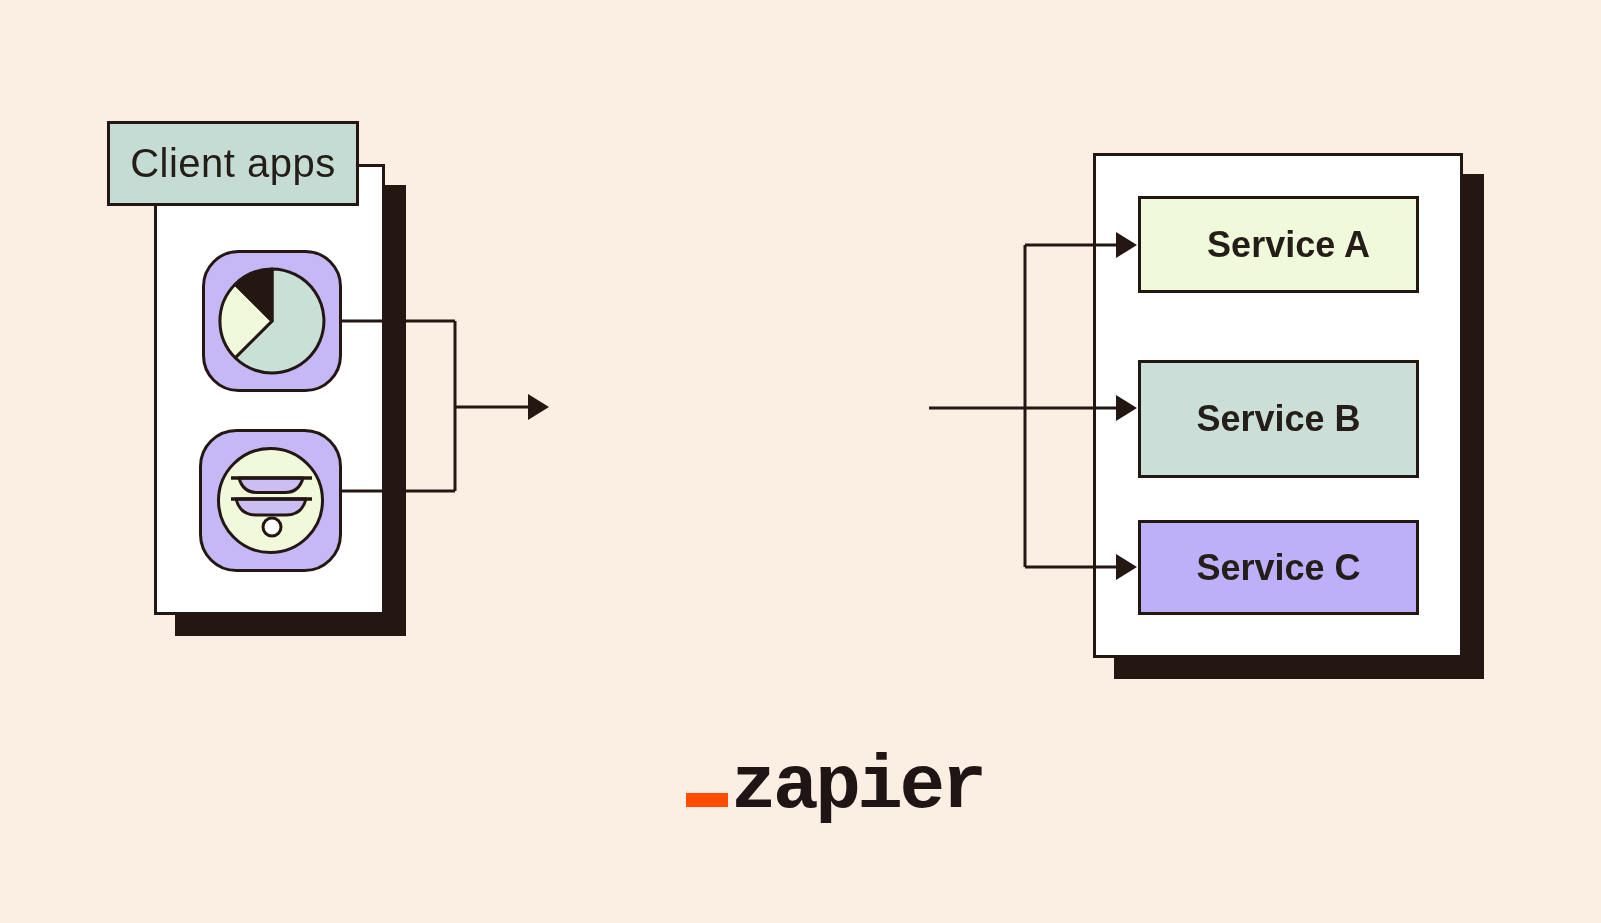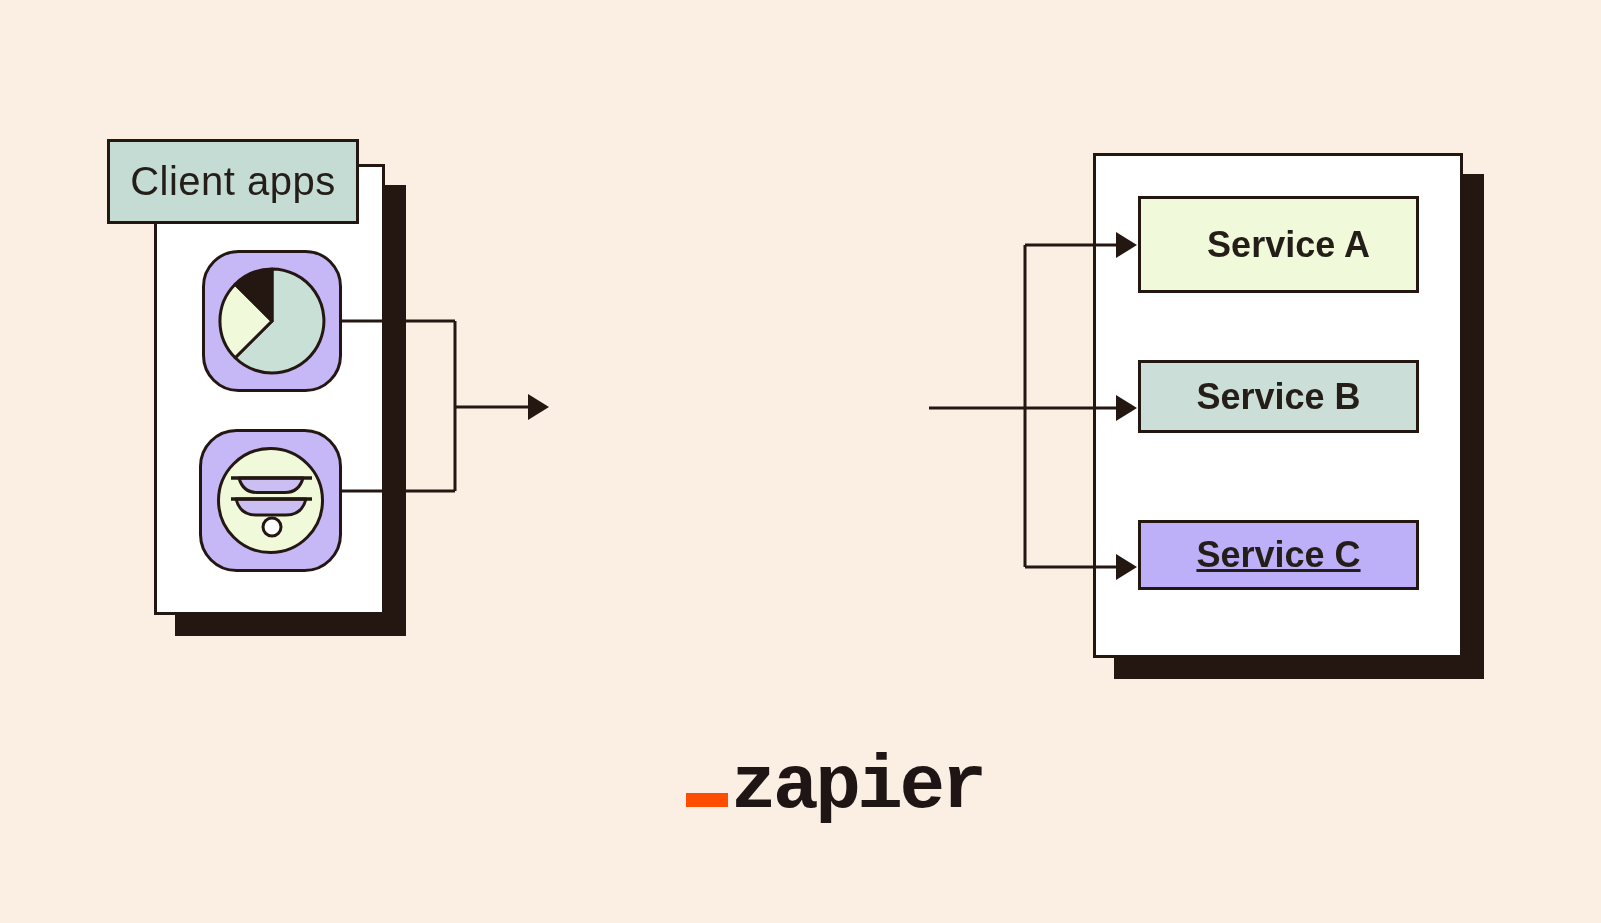--- a/index.html
+++ b/index.html
@@ -15,41 +15,41 @@
     position:absolute;
     box-sizing:border-box;
     border:3px solid var(--ink);
     display:flex;align-items:center;justify-content:center;
   }
   .panel{background:var(--panel-bg);box-shadow:21px 21px 0 0 var(--ink);}
   .client-panel{left:154px;top:164px;width:231px;height:451px;}
   .services-panel{left:1093px;top:153px;width:370px;height:505px;}
 
   .client-label{
-    left:107px;top:139px;width:252px;height:85px;
+    left:107px;top:121px;width:252px;height:85px;
     background:var(--client-label-bg);
     font-size:40px;color:var(--text-ink);
     letter-spacing:0.5px;
     z-index:4;
   }
   .gateway{
     left:550px;top:335px;width:380px;height:142px;
     background:var(--gateway-bg);
     box-shadow:20px 20px 0 0 var(--ink);
     font-size:42px;font-weight:bold;color:var(--text-ink);
     z-index:2;
   }
   .service{
     left:1138px;width:281px;
     font-size:36px;font-weight:bold;color:var(--text-ink);
     z-index:2;
   }
   .service-a{top:196px;height:97px;}
-  .service-b{top:360px;height:73px;}
-  .service-c{top:520px;height:70px;text-decoration:underline;}
+  .service-b{top:360px;height:118px;}
+  .service-c{top:520px;height:95px;}
 
   .app-icon{position:absolute;z-index:2;}
   .app-icon.pie{left:202px;top:250px;}
   .app-icon.trays{left:199px;top:429px;}
 
   .icon-sq{fill:var(--icon-purple);stroke:var(--ink);stroke-width:3;}
   .slice-mint{fill:var(--icon-mint);stroke:var(--ink);stroke-width:3;stroke-linejoin:round;}
   .slice-dark{fill:var(--ink);stroke:var(--ink);stroke-width:3;stroke-linejoin:round;}
   .slice-cream{fill:var(--icon-cream);stroke:var(--ink);stroke-width:3;stroke-linejoin:round;}
   .icon-circle{fill:var(--icon-cream);stroke:var(--ink);stroke-width:3;}

